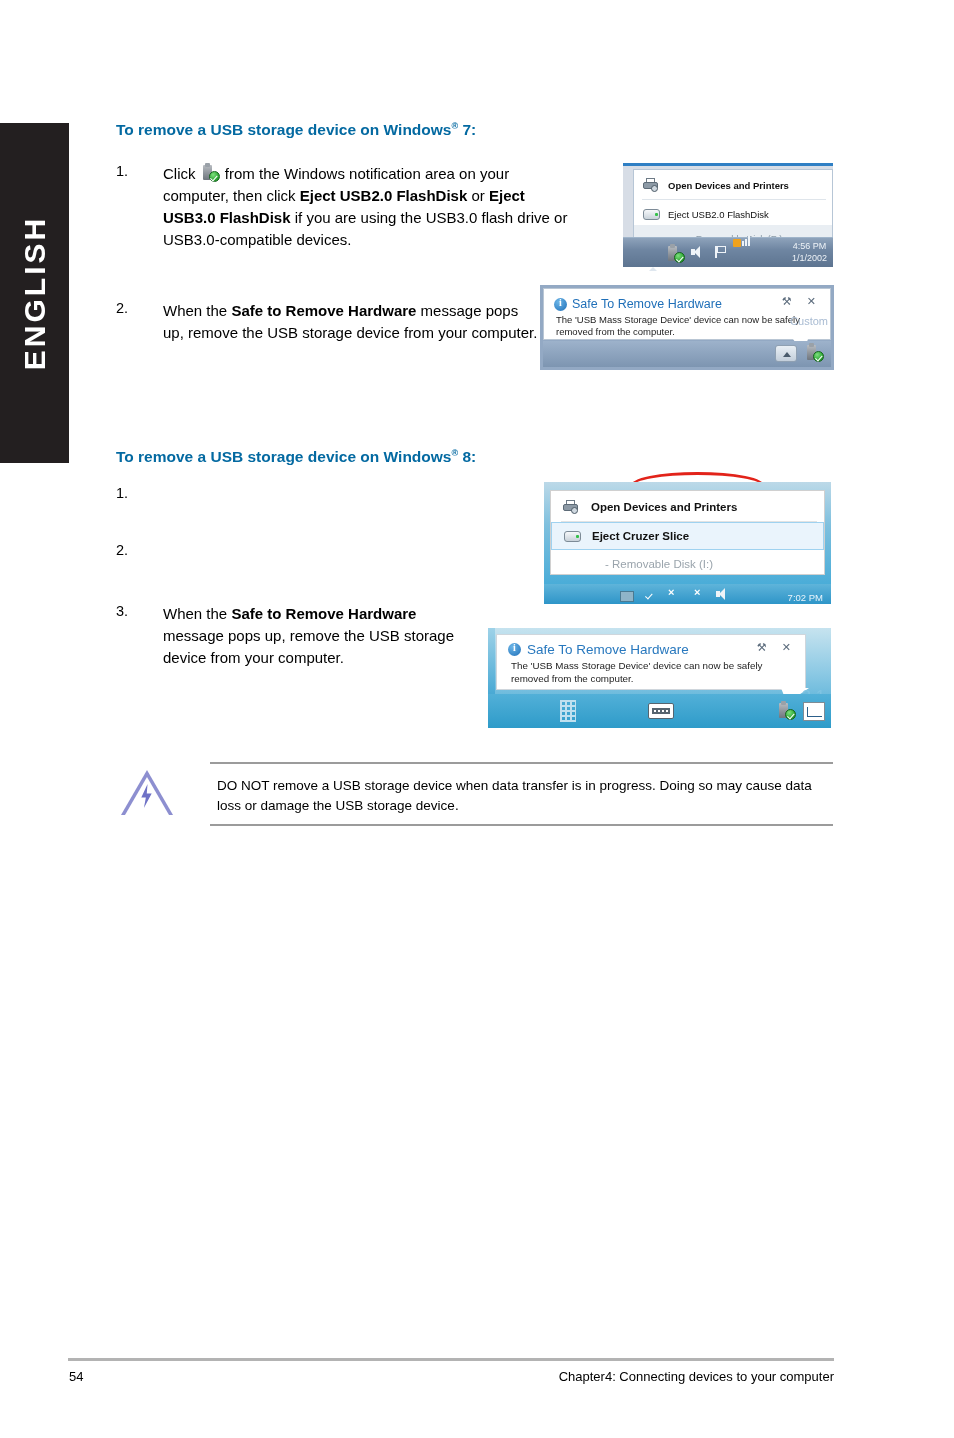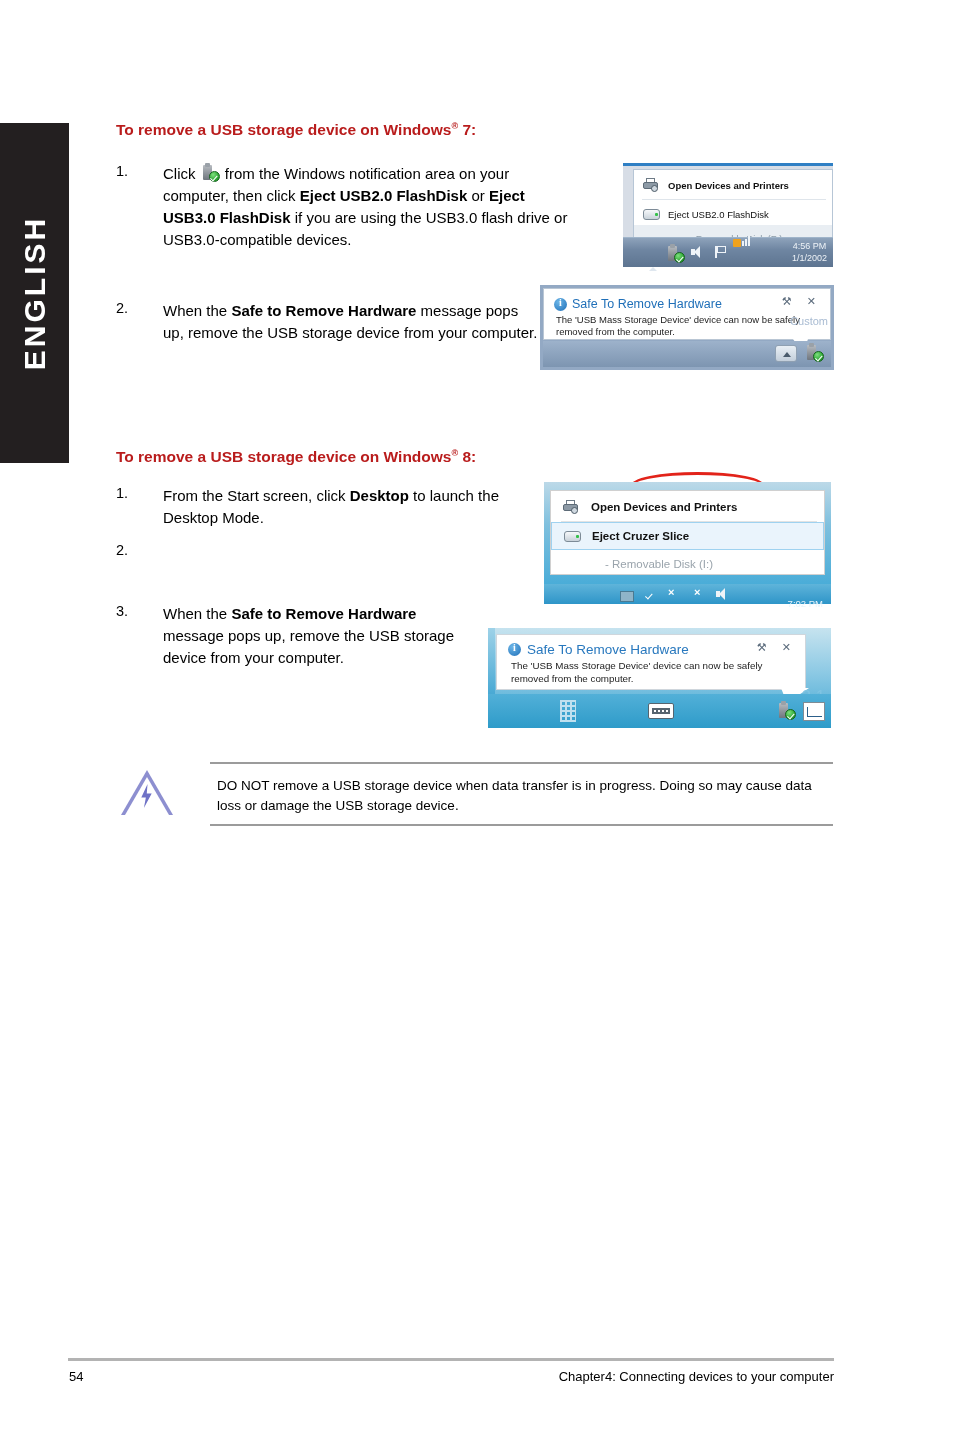--- a/index.html
+++ b/index.html
@@ -24,21 +24,21 @@
     color:#ffffff; font-weight:bold; font-size:30px;
     letter-spacing:3px; white-space:nowrap;
     font-family:"Liberation Sans", sans-serif;
   }
 
   
   .page { position:absolute; left:0; top:0; width:954px; height:1438px; }
 
   .h-title{
     position:absolute; font-weight:bold; font-size:15.5px;
-    color:#b91c1c; white-space:nowrap;
+    color:#0369a1; white-space:nowrap;
     font-family:"Liberation Sans", sans-serif;
   }
   .h-title sup{ font-size:9px; vertical-align:super; }
 
   .step-num{
     position:absolute; font-size:14.5px; color:#000;
     font-family:"Liberation Sans", sans-serif;
   }
   .step-body{
     position:absolute; font-size:15px; line-height:22px; color:#000;
@@ -216,21 +216,21 @@
   .w8menu .sep{ position:absolute; left:10px; top:30px; width:256px; height:1px; background:#e3e3e3; }
   .w8menu .icowrap{ width:40px; display:flex; justify-content:center; }
   .w8menu .mlabel{ font-size:11.5px; font-weight:bold; color:#111;
      font-family:"Liberation Sans", sans-serif; }
   .w8menu .mlabel.dim{ color:#9aa4ac; font-weight:normal; padding-left:14px; font-size:11.5px;text-align:right; }
   .w8menu .tray{
     position:absolute; left:0; bottom:0; width:287px; height:20px;
     background:linear-gradient(180deg,#5fb4da,#2e95c8);
   }
   .w8menu .tray .clk{
-    position:absolute; right:8px; top:14px; font-size:9.5px; color:#e8f4fb;
+    position:absolute; right:8px; top:8px; font-size:9.5px; color:#e8f4fb;
     font-family:"Liberation Sans", sans-serif;
   }
   .w8menu .tray .ti{ position:absolute; top:4px; }
   .badge-x{
     width:12px;height:12px;border-radius:50%;
     background:radial-gradient(circle at 35% 30%,#f07272,#cc1f1f);
     position:relative;
   }
   .badge-x:after{ content:"\00d7"; position:absolute; left:0;right:0;top:-3px;text-align:center;
      color:#fff;font-size:11px;font-weight:bold;font-family:"Liberation Sans", sans-serif;}
@@ -424,23 +424,20 @@
         <span class="usb-ico"><span class="plug"></span><span class="chk"></span></span>
       </span>
     </div>
   </div>
 
   <div class="h-title" style="left:116px; top:448px;">
     <span>To remove a USB storage device on Windows</span><sup>®</sup><span> 8:</span>
   </div>
 
   <div class="step-num" style="left:116px; top:485px;">1.</div>
-  <div class="step-body" style="left:163px; top:485px; width:366px;">
-    <span>From the Start screen, click </span><b>Desktop</b><span> to launch the Desktop Mode.</span>
-  </div>
 
   <div class="step-num" style="left:116px; top:542px;">2.</div>
 
   <div class="step-num" style="left:116px; top:603px;">3.</div>
   <div class="step-body" style="left:163px; top:603px; width:306px;">
     <span>When the </span><b>Safe to Remove Hardware</b><span> message pops up, remove the USB storage device from your computer.</span>
   </div>
 
   <div class="shot w8menu">
     <div class="menubody">

